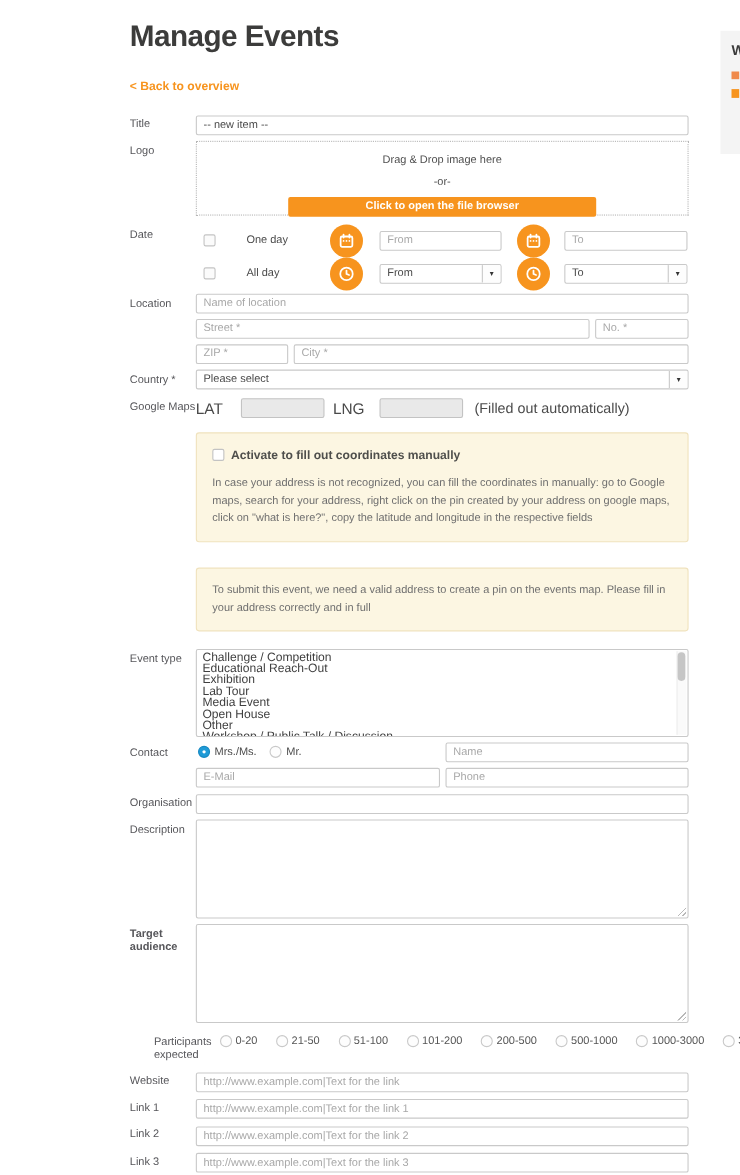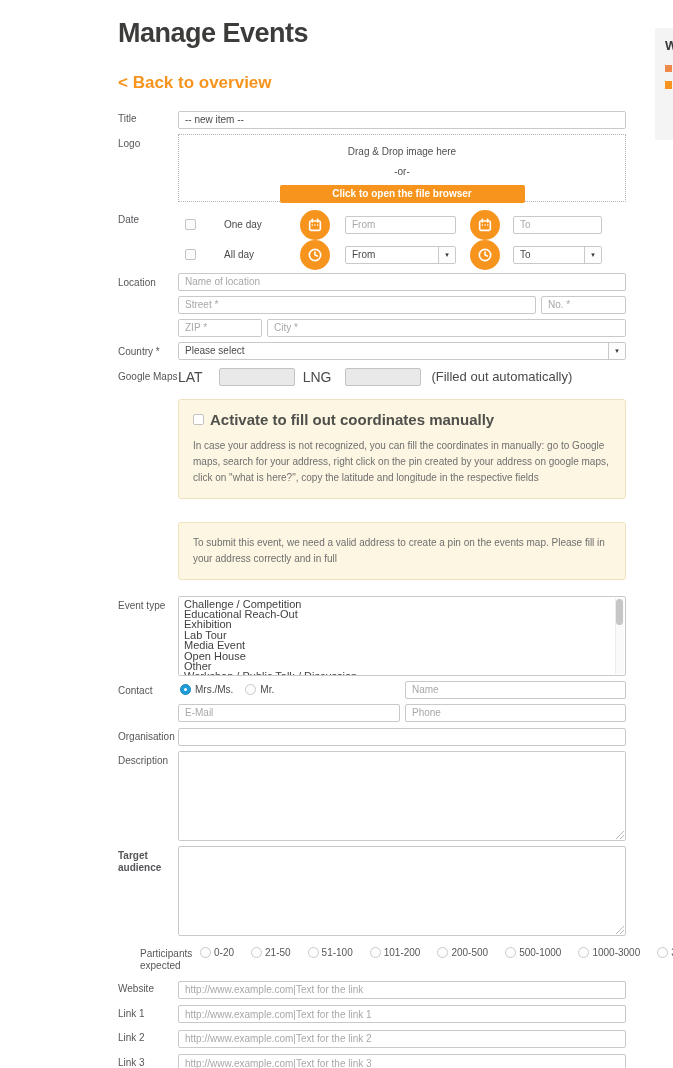--- a/index.html
+++ b/index.html
@@ -4,63 +4,63 @@
 <style>
   * { margin:0; padding:0; box-sizing:border-box; }
   html,body { width:673px; height:1068px; }
   body {
     position:relative; overflow:hidden; background:#ffffff;
     font-family:"Liberation Sans", sans-serif; color:#4a4a4a;
   }
   .main { position:absolute; left:118px; top:0; width:508px; }
 
   h1.page-title { margin-top:18px; font-size:27px; font-weight:bold; color:#3c3c3b; letter-spacing:-0.5px; }
-  .back-link { display:inline-block; margin-top:24px; font-size:17px; font-weight:bold; color:#f7941e; text-decoration:none; cursor:pointer; }
+  .back-link { display:inline-block; margin-top:24px; font-size:11px; font-weight:bold; color:#f7941e; text-decoration:none; cursor:pointer; }
 
   .form-row { display:flex; margin-top:5px; }
   .row-label { width:60px; flex:0 0 60px; font-size:10px; color:#56565a; padding-top:4px; line-height:12px; }
   .row-field { flex:1; min-width:0; }
 
   .text-input, .fake-select {
     width:100%; height:18px; border:1px solid #c9c9c9; border-radius:2px;
     font-family:"Liberation Sans", sans-serif; font-size:10px; color:#4a4a4a;
     padding:0 6px; background:#fff; outline:none;
   }
   .text-input::placeholder { color:#a8a8a8; opacity:1; }
   .text-input:disabled { background:#e9e9e9; border-color:#c3c3c3; }
 
   
   .dropzone {
     border:1px dotted #b5b5b5; padding-top:11px; text-align:center;
   }
   .dropzone .dz-text { font-size:10px; color:#4f4f4f; }
   .dropzone .dz-or { font-size:10px; color:#4f4f4f; margin-top:9px; }
   .btn-orange {
-    display:block; margin:8px auto 8px auto; width:245px; height:18px; line-height:18px;
+    display:block; margin:8px auto 8px auto; width:280px; height:18px; line-height:18px;
     background:#f7941e; color:#fff; font-size:10px; font-weight:bold; text-align:center;
     border:none; border-radius:2px; cursor:pointer; font-family:"Liberation Sans", sans-serif;
   }
   .logo-dropzone { height:68px; }
 
   
   .date-subrow { display:flex; align-items:center; height:30px; }
   .checkbox {
     width:11px; height:11px; border:1px solid #c3c3c3; border-radius:2px; background:#fbfbfb;
     display:inline-block; flex:0 0 11px;
   }
   .date-subrow .cb { margin-left:7px; }
   .date-subrow .cb-label { margin-left:28px; width:76px; font-size:10px; color:#4a4a4a; }
   .circle-btn {
     width:30px; height:30px; border-radius:50%; background:#f7941e; border:none; cursor:pointer;
     display:flex; align-items:center; justify-content:center; flex:0 0 30px;
   }
   .date-subrow .slot-a { width:111px; margin-left:15px; }
   .date-subrow .gap { width:14px; }
   .date-subrow .circle2 { margin-left:0; }
-  .date-subrow .slot-b { width:89px; margin-left:13px; }
+  .date-subrow .slot-b { width:112px; margin-left:13px; }
 
   .fake-select { display:flex; align-items:center; justify-content:space-between; padding:0; overflow:hidden; }
   .fake-select .sel-text { padding:0 6px; font-size:10px; color:#4a4a4a; white-space:nowrap; }
   .sel-btn {
     width:17px; height:100%; border-left:1px solid #c9c9c9; background:#fdfdfd;
     display:flex; align-items:center; justify-content:center; font-size:7px; color:#333; cursor:pointer;
     flex:0 0 17px;
   }
 
   .loc-row { display:flex; margin-top:5px; }
@@ -77,21 +77,21 @@
 
   
   .info-box {
     margin-left:60px; background:#fcf6e2; border:1px solid #f0e2bd; border-radius:3px;
     padding:12px 14px; font-size:10px; color:#6f6f6f; line-height:16px;
   }
   .info-box-1 { margin-top:12px; }
   .info-box-2 { margin-top:23px; }
   .info-check-row { display:flex; align-items:center; margin-bottom:10px; }
   .info-check-row .checkbox { background:#fff; }
-  .info-check-title { margin-left:6px; font-size:15px; font-weight:bold; color:#4f4f4c; }
+  .info-check-title { margin-left:6px; font-size:11px; font-weight:bold; color:#4f4f4c; }
 
   
   .event-type-row { margin-top:16px; }
   .list-box {
     position:relative; border:1px solid #c9c9c9; border-radius:2px; height:80px;
     overflow:hidden; padding:2px 14px 0 5px; background:#fff;
   }
   .list-option { font-size:11px; line-height:10.4px; color:#3f3f3f; white-space:nowrap; cursor:default; }
   .list-scrollbar { position:absolute; top:1px; right:1px; bottom:1px; width:9px; background:#fafafa; border-left:1px solid #ededed; }
   .list-thumb { position:absolute; top:1px; right:1px; width:7px; height:26px; background:#c6c6c6; border-radius:4px; }

